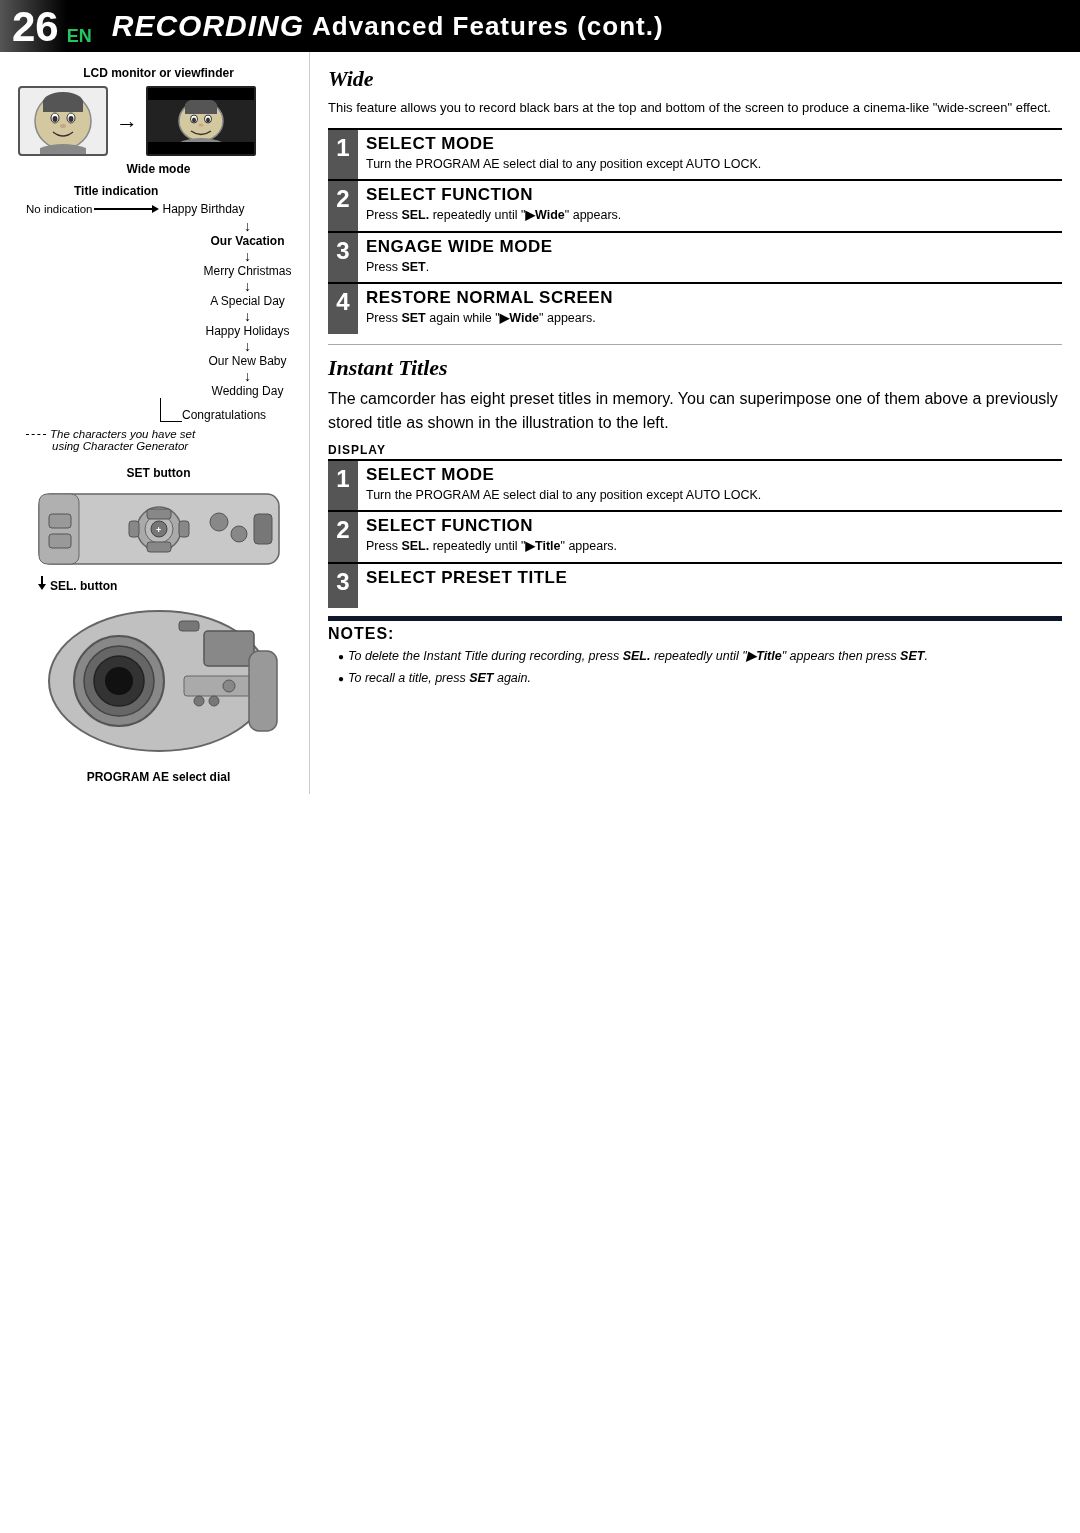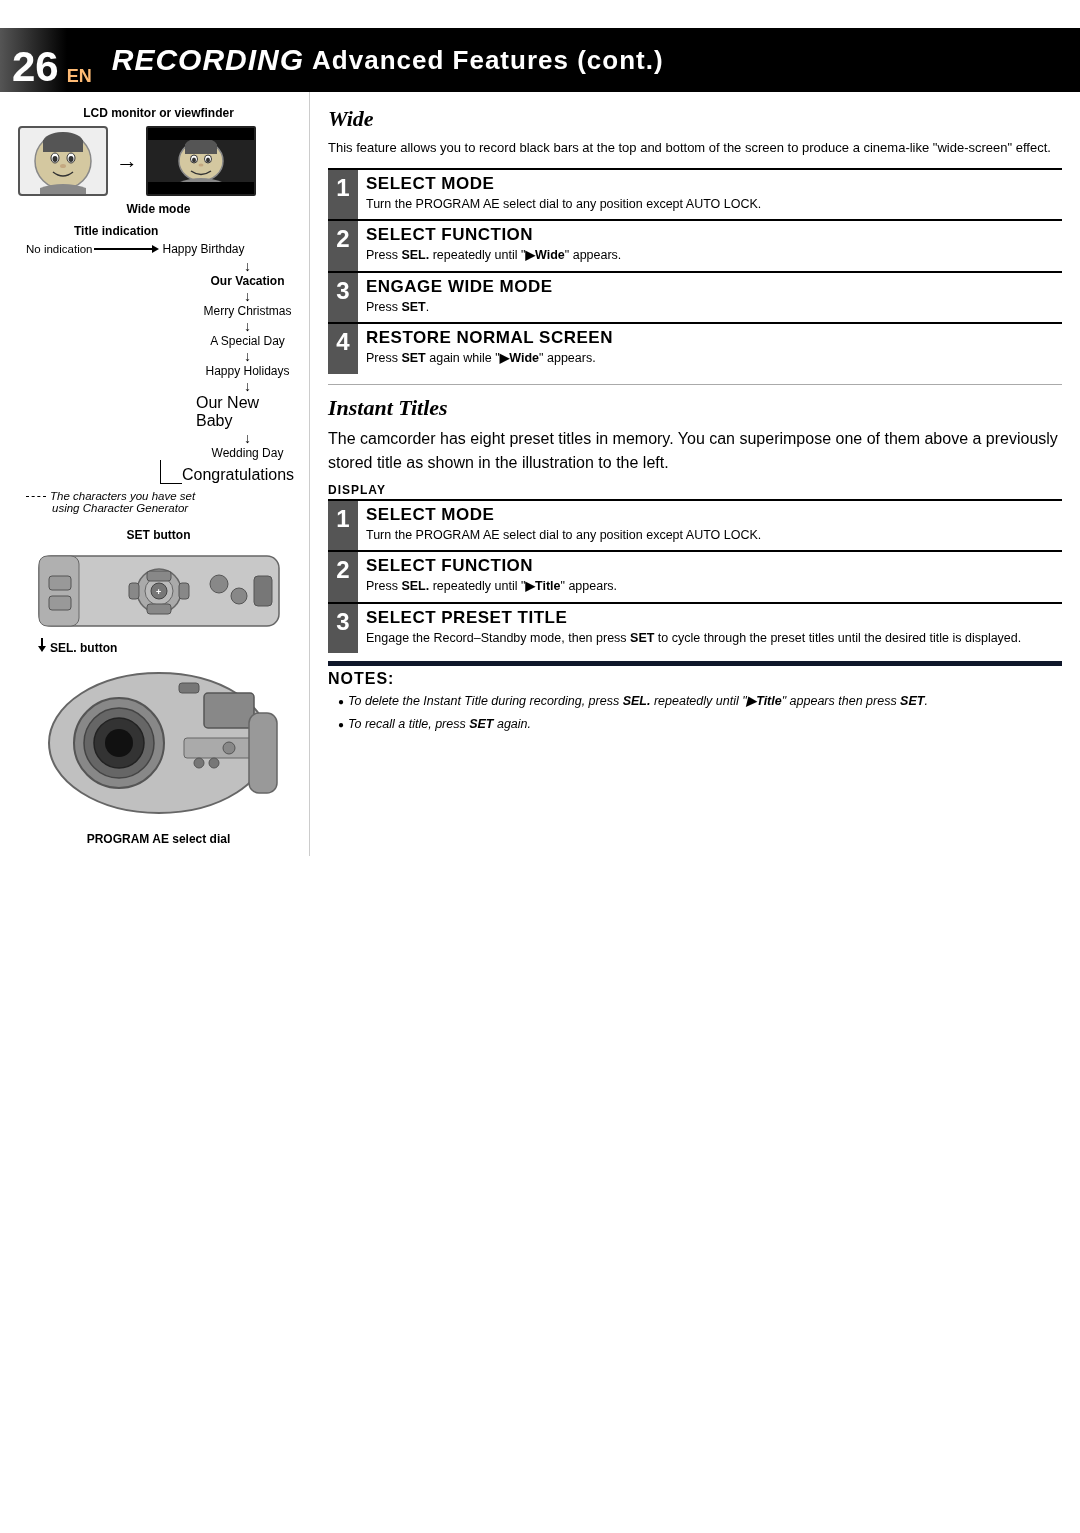--- a/index.html
+++ b/index.html
@@ -10,41 +10,40 @@
       font-family: Arial, Helvetica, sans-serif;
       font-size: 13px;
       color: #000;
       position: relative;
     }
 
     
     .header {
       display: flex;
       align-items: stretch;
-      height: 64px;
+      height: 52px;
       background: #000;
       color: #fff;
-      margin-top: 28px;
     }
     .header-page-num {
       display: flex;
       align-items: flex-end;
       padding: 2px 8px 4px 12px;
       font-size: 42px;
       font-weight: bold;
       color: #fff;
       line-height: 1;
       background: linear-gradient(to right, #555, #000);
     }
     .header-page-en {
       font-size: 18px;
       font-weight: bold;
       align-self: flex-end;
       padding-bottom: 5px;
-      color: #fdba74;
+      color: #22c55e;
     }
     .header-title {
       flex: 1;
       display: flex;
       align-items: center;
       padding-left: 20px;
       font-size: 26px;
       font-weight: bold;
       letter-spacing: 1px;
       color: #fff;
@@ -418,28 +417,28 @@
       <div style="margin-left:170px; display:flex; flex-direction:column; align-items:center;">
         <span style="font-size:14px;">↓</span>
         <span style="font-size:12px;font-weight:bold;">Our Vacation</span>
         <span style="font-size:14px;">↓</span>
         <span style="font-size:12px;">Merry Christmas</span>
         <span style="font-size:14px;">↓</span>
         <span style="font-size:12px;">A Special Day</span>
         <span style="font-size:14px;">↓</span>
         <span style="font-size:12px;">Happy Holidays</span>
         <span style="font-size:14px;">↓</span>
-        <span style="font-size:16px;">Our New Baby</span>
+        <span style="font-size:12px;">Our New Baby</span>
         <span style="font-size:14px;">↓</span>
         <span style="font-size:12px;">Wedding Day</span>
       </div>
 
       <div style="display:flex; align-items:flex-end; margin-top:0;">
         <div style="border-left:1.5px solid #000; border-bottom:1.5px solid #000; width:22px; height:24px; margin-left:134px;"></div>
-        <span style="font-size:16px; margin-left:0;">Congratulations</span>
+        <span style="font-size:12px; margin-left:0;">Congratulations</span>
       </div>
 
       <div style="display:flex; align-items:center; margin-top:6px; font-size:11.5px; font-style:italic;">
         <div style="width:20px; border-top:1.5px dashed #000;"></div>
         <span style="margin-left:4px;">The characters you have set</span>
       </div>
       <div style="font-size:11.5px; margin-left:26px; font-style:italic;">using Character Generator</div>
     </div>
 
     <div class="buttons-diagram">
@@ -570,21 +569,20 @@
         <div class="step-content">
           <div class="step-header">SELECT FUNCTION</div>
           <div class="step-body">Press <b>SEL.</b> repeatedly until "<b>▶Title</b>" appears.</div>
         </div>
       </div>
 
       <div class="step-block">
         <div class="step-num">3</div>
         <div class="step-content">
           <div class="step-header">SELECT PRESET TITLE</div>
-          <div class="step-body">Engage the Record–Standby mode, then press <b>SET</b> to cycle through the preset titles until the desired title is displayed.</div>
         </div>
       </div>
     </div>
 
     <div class="notes-section">
       <div class="notes-title">NOTES:</div>
       <ul class="notes-list">
         <li>
             <span><em>To delete the Instant Title during recording, press <b>SEL.</b> repeatedly until "</em><em><b>▶Title</b></em><em>" appears then press <b>SET</b>.</em></span>
           </li>

